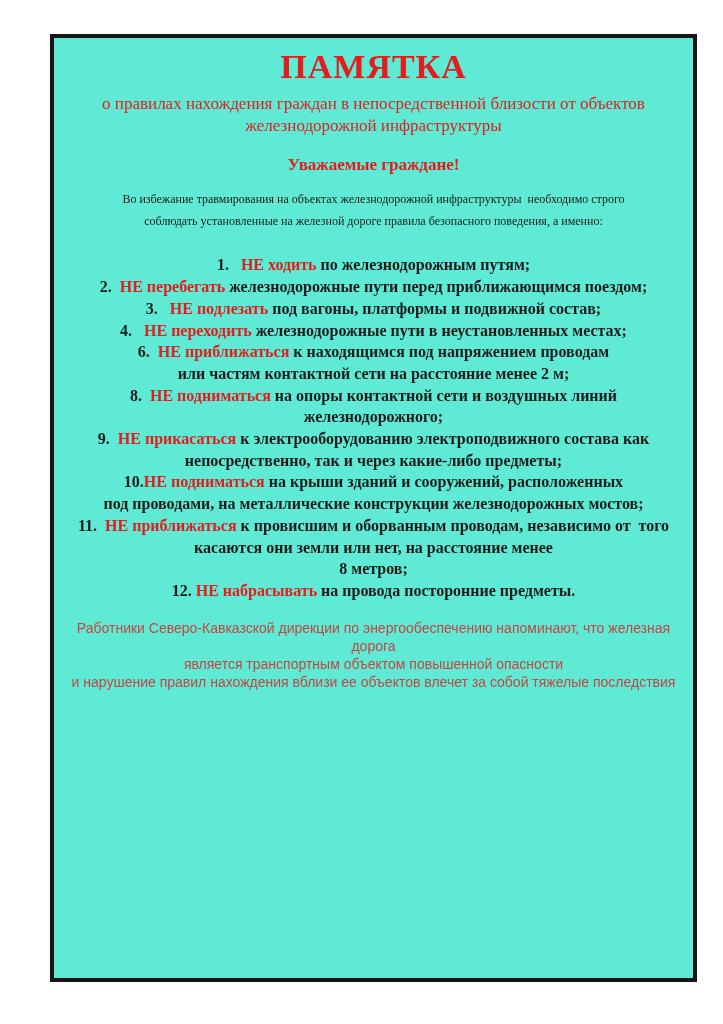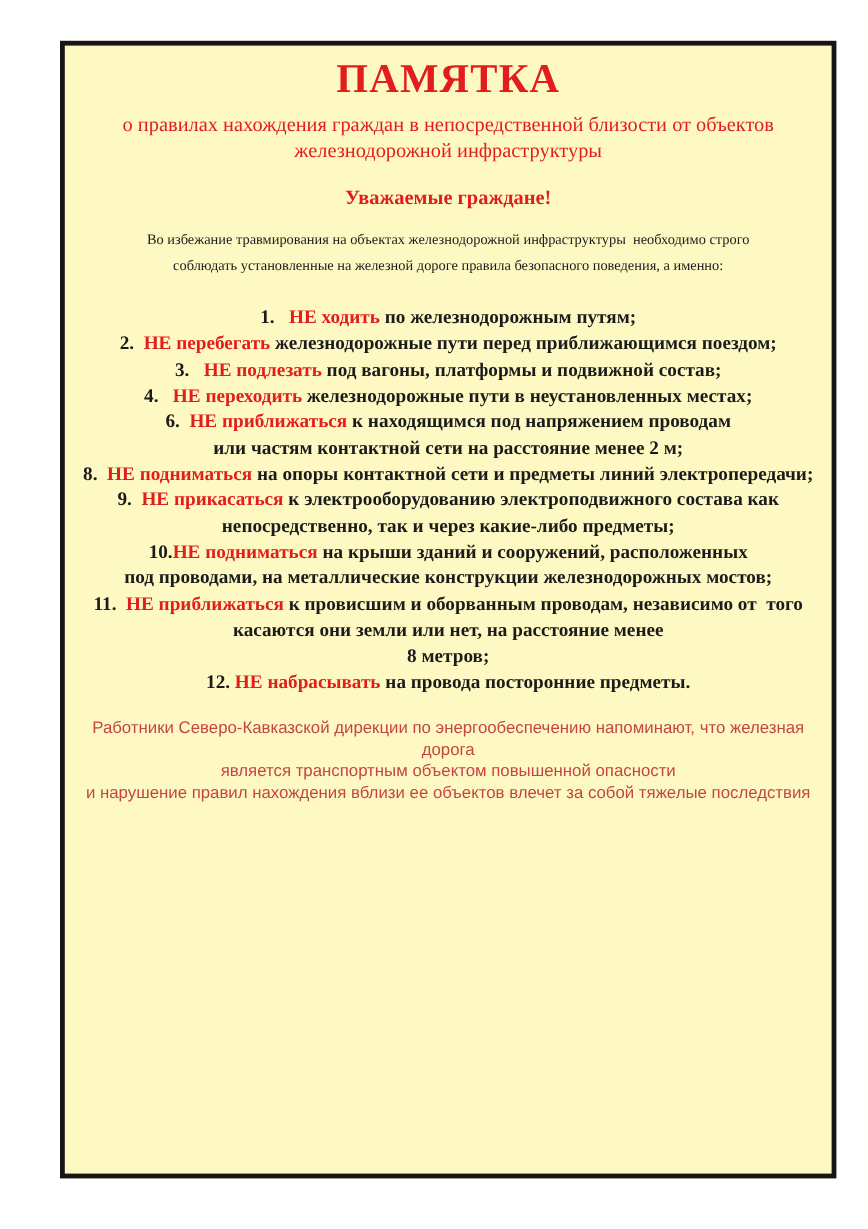--- a/index.html
+++ b/index.html
@@ -15,21 +15,21 @@
     overflow: hidden;
   }
   .page-border {
     position: absolute;
     left: 50px;
     top: 34px;
     width: 647px;
     height: 948px;
     border: 4px solid var(--border-black, #161616);
     box-sizing: border-box;
-    background: #fef9c3;
+    background: #5eead4;
   }
   .content {
     position: relative;
     width: 100%;
     height: 100%;
     box-sizing: border-box;
     padding: 0 8px;
     text-align: center;
     color: var(--text-black, #1b1b1b);
     font-family: "Liberation Serif", serif;
@@ -110,21 +110,21 @@
 
   <li class="rule"><span class="num">3.   </span><span class="red">НЕ подлезать</span><span class="rest"> под вагоны, платформы и подвижной состав;</span></li>
 
   <li class="rule"><span class="num">4.   </span><span class="red">НЕ переходить</span><span class="rest"> железнодорожные пути в неустановленных местах;</span></li>
 
 
   <li class="rule"><span class="num">6.  </span><span class="red">НЕ приближаться</span><span class="rest"> к находящимся под напряжением проводам
 или частям контактной сети на расстояние менее 2 м;</span></li>
 
 
-  <li class="rule"><span class="num">8.  </span><span class="red">НЕ подниматься</span><span class="rest"> на опоры контактной сети и предметы линий электропередачи;</span></li>
+  <li class="rule"><span class="num">8.  </span><span class="red">НЕ подниматься</span><span class="rest"> на опоры контактной сети и воздушных линий железнодорожного;</span></li>
 
   <li class="rule"><span class="num">9.  </span><span class="red">НЕ прикасаться</span><span class="rest"> к электрооборудованию электроподвижного состава как
 непосредственно, так и через какие-либо предметы;</span></li>
 
   <li class="rule"><span class="num">10.</span><span class="red">НЕ подниматься</span><span class="rest"> на крыши зданий и сооружений, расположенных
 под проводами, на металлические конструкции железнодорожных мостов;</span></li>
 
   <li class="rule"><span class="num">11.  </span><span class="red">НЕ приближаться</span><span class="rest"> к провисшим и оборванным проводам, независимо от  того
 касаются они земли или нет, на расстояние менее
 8 метров;</span></li>

